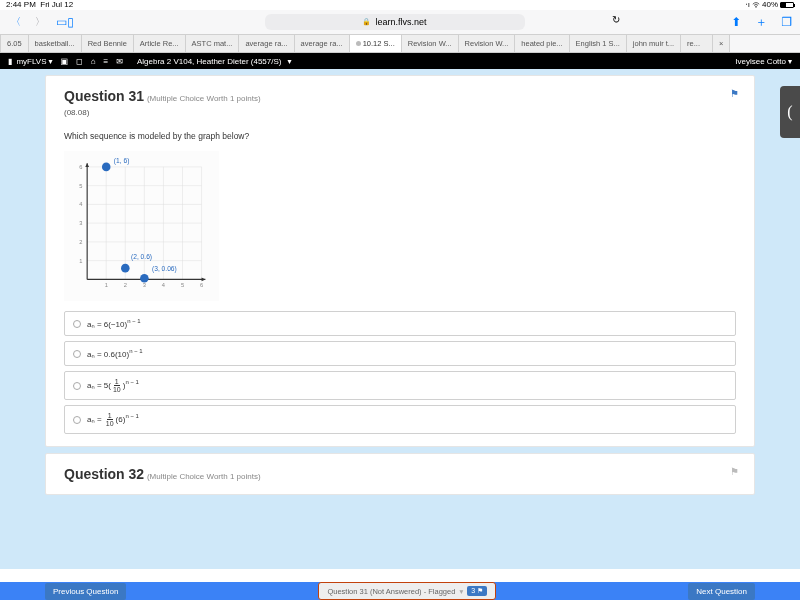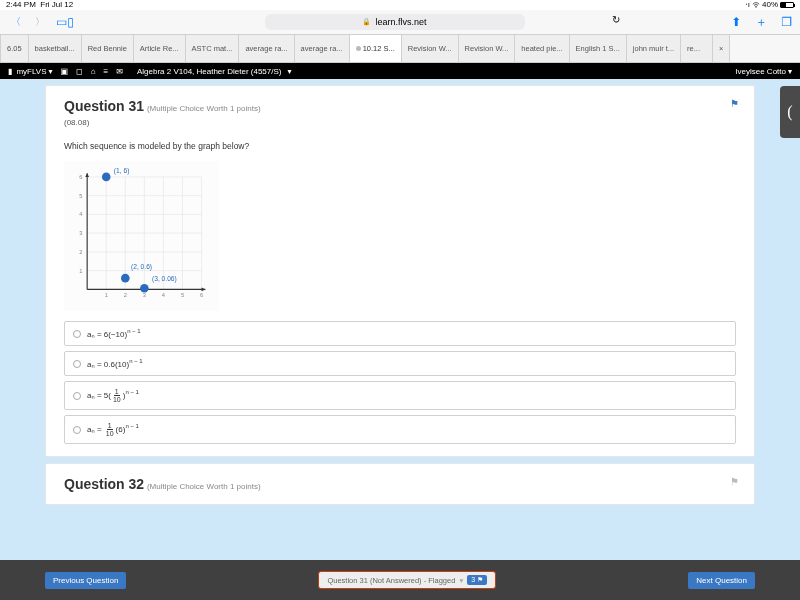--- a/index.html
+++ b/index.html
@@ -15,21 +15,21 @@
   .safari-chrome { background: #f7f7f8; border-bottom: 1px solid #ccc; }
   .top-row { display: flex; align-items: center; padding: 3px 8px; gap: 8px; height: 24px; }
   .nav-btn { color: #8e8e93; width: 16px; text-align: center; cursor: default; }
   .nav-btn.active { color: #007aff; }
   .url-bar { flex: 0 0 auto; background: #ececee; border-radius: 6px; display: flex; align-items: center; justify-content: center; gap: 4px; padding: 3px 10px; font-size: 9px; color: #000; margin: 0 auto; width: 260px; position: relative; }
   .lock { font-size: 7px; }
   .refresh { position: absolute; right: -25px; top: 3px; width: 14px; text-align: center; }
   .tool-icons { display: flex; gap: 14px; align-items: center; }
   .tool-icons span { color: #007aff; font-size: 12px; }
 
-  .tab-row { display: flex; overflow: hidden; font-size: 7.5px; border-top: 1px solid #d0d0d0; height: 28px; }
+  .tab-row { display: flex; overflow: hidden; font-size: 7.5px; border-top: 1px solid #d0d0d0; height: 18px; }
   .tab { padding: 3px 6px; border-right: 1px solid #d0d0d0; white-space: nowrap; overflow: hidden; text-overflow: ellipsis; color: #555; flex: 0 0 auto; min-width: 32px; display: flex; align-items: center; background: #eee; }
   .tab.first { min-width: 28px; border-left: 1px solid #d0d0d0; }
   .tab.active { background: #fff; font-weight: 500; color: #333; }
   .tab .dot { display:inline-block; width:5px; height:5px; border-radius:50%; background:#bbb; margin-right:2px; }
 
   .app-header { background: #000; color: #fff; display: flex; align-items: center; padding: 3px 8px; font-size: 8px; height: 16px; }
   .app-header .logo { margin-right: 4px; }
   .app-header .icons { display: flex; gap: 8px; margin: 0 8px; }
   .app-header .course { padding: 0 6px; }
   .app-header .user { margin-left: auto; }
@@ -47,21 +47,21 @@
   .graph { margin: 10px 0; width: 155px; height: 150px; background: #fcfcfc; padding: 6px; position: relative; }
   .graph svg { width: 100%; height: 100%; }
 
   .option { border: 1px solid #d0d0d0; border-radius: 2px; padding: 6px 8px; margin-top: 5px; display: flex; align-items: center; gap: 6px; font-size: 8px; color: #333; }
   .radio { width: 8px; height: 8px; border: 1px solid #aaa; border-radius: 50%; flex: 0 0 auto; }
   .option sub, .option sup { font-size: 6px; }
   .frac { display: inline-flex; flex-direction: column; align-items: center; font-size: 7px; line-height: 7px; vertical-align: middle; margin: 0 1px;}
   .frac .n { border-bottom: 0.5px solid #333; padding: 0 1px; }
   .frac .d { padding: 0 1px; }
 
-  .bottom-bar { position: absolute; bottom: 0; left: 0; right: 0; background: #404040; display: flex; align-items: center; padding: 8px 45px; justify-content: space-between; height: 40px; }
+  .bottom-bar { position: absolute; bottom: 0; left: 0; right: 0; background: #3b82f6; display: flex; align-items: center; padding: 8px 45px; justify-content: space-between; height: 18px; }
   .btn { background: #3b78c4; color: #fff; padding: 4px 8px; border-radius: 2px; font-size: 8px; cursor: pointer; }
   .status-pill { background: #eee; border: 1px solid #c2410c; border-radius: 3px; padding: 3px 8px; font-size: 7.5px; color: #666; display: flex; align-items: center; gap: 4px; }
   .count-pill { background: #3b78c4; color: #fff; border-radius: 2px; padding: 1px 4px; font-size: 7px; }
 
   .side-tab { position: absolute; right: 0; top: 86px; width: 20px; height: 52px; background: #4a4a4a; border-radius: 4px 0 0 4px; display: flex; align-items: center; justify-content: center; }
   .side-tab span { color: #fff; font-size: 16px; font-family: serif; }
 </style>
 </head>
 <body>
 

